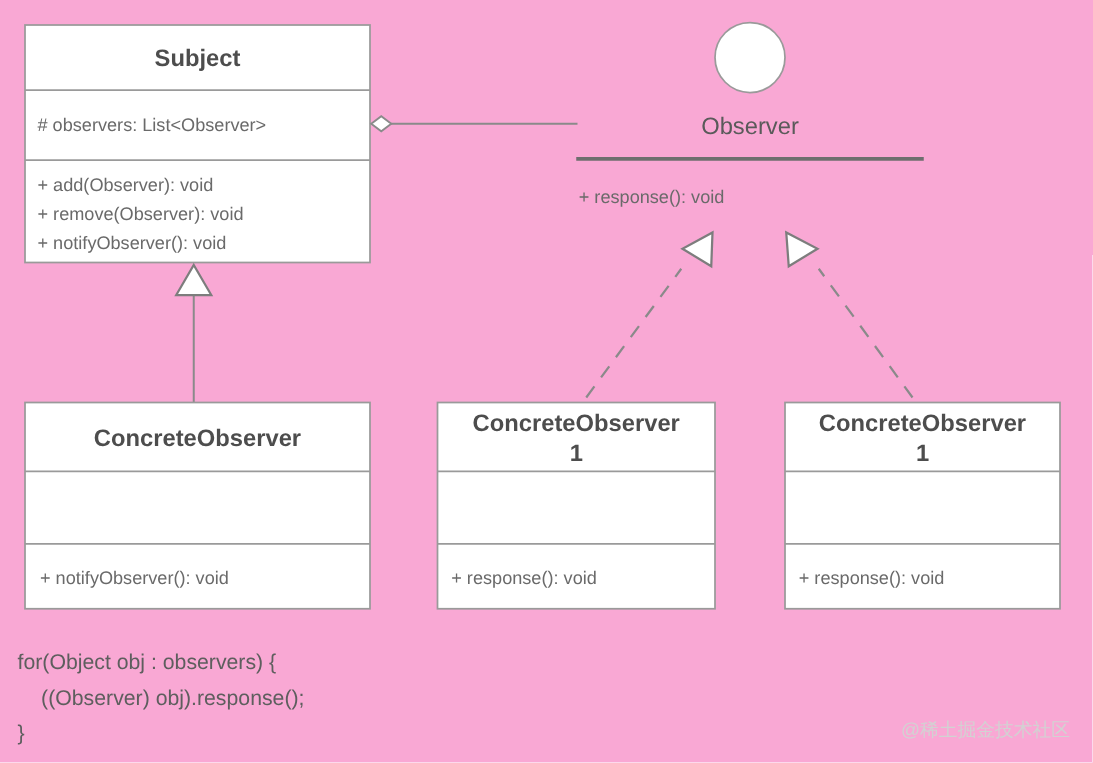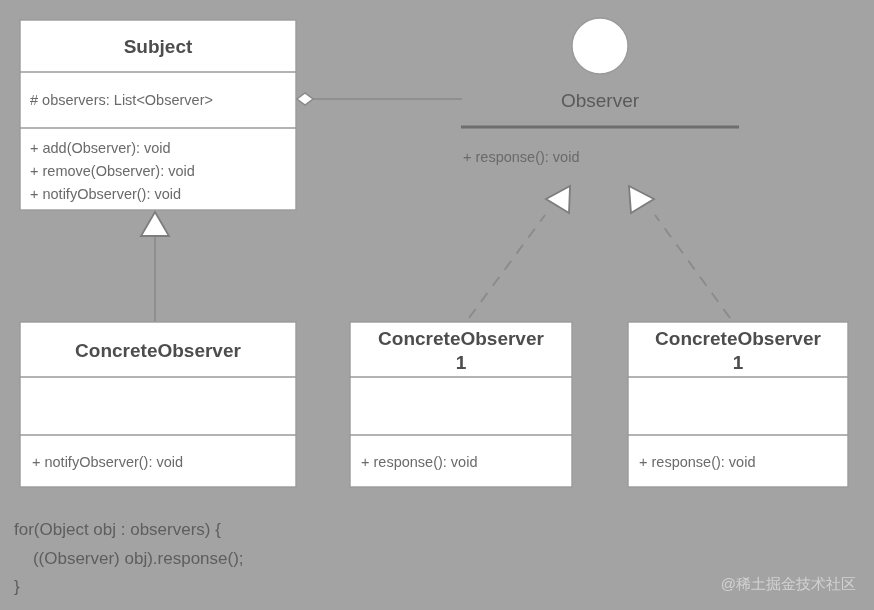--- a/index.html
+++ b/index.html
@@ -10,21 +10,21 @@
   body {
     font-family: "Liberation Sans", sans-serif;
     width: 874px;
     height: 610px;
     overflow: hidden;
   }
   #diagram-root {
     position: relative;
     width: 874px;
     height: 610px;
-    background: #a3a3a3;
+    background: #f9a8d4;
   }
   svg.canvas {
     position: absolute;
     top: 0;
     left: 0;
     width: 874px;
     height: 610px;
   }
   .cls-box {
     fill: #ffffff;

